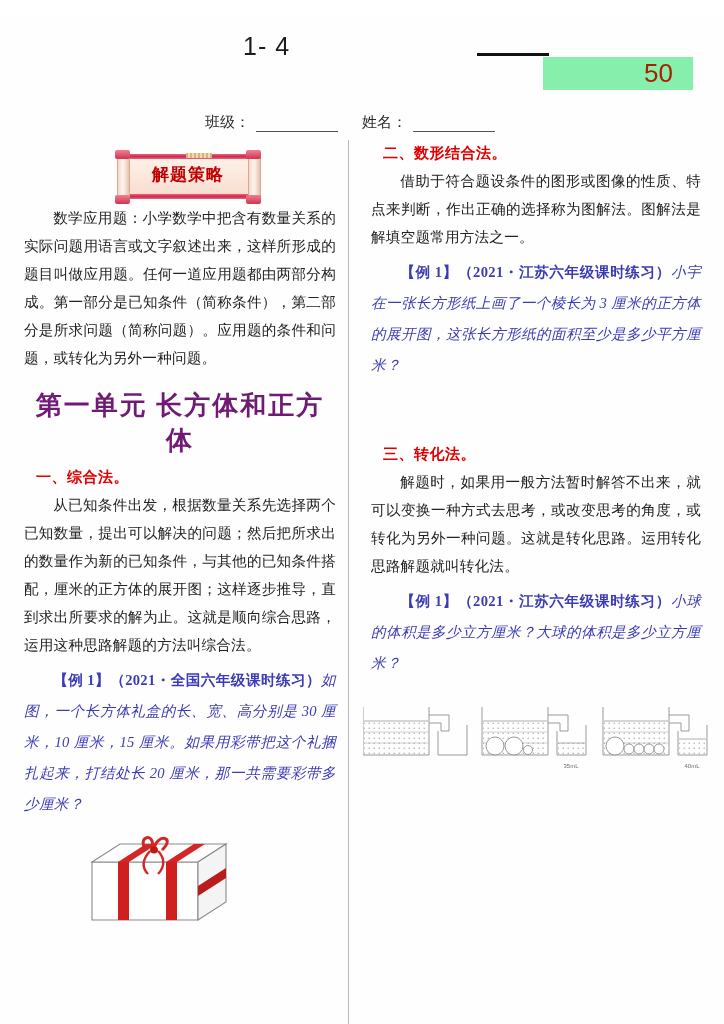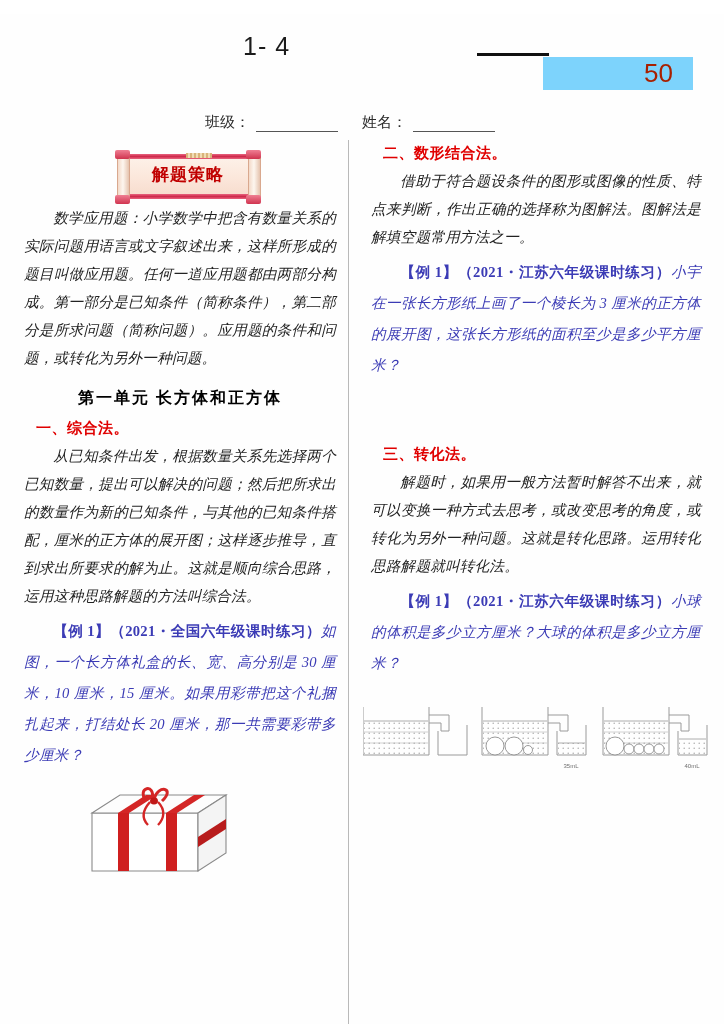--- a/index.html
+++ b/index.html
@@ -50,21 +50,21 @@
     width: 72px;
     height: 3px;
     background: #111111;
   }
   .page-number-chip {
     position: absolute;
     left: 543px;
     top: 25px;
     width: 150px;
     height: 33px;
-    background: #7dd3fc;
+    background: #86efac;
   }
   .page-number-chip span {
     position: absolute;
     right: 20px;
     top: 0px;
     font-family: "Liberation Sans", "DejaVu Sans", sans-serif;
     font-size: 26px;
     line-height: 33px;
     color: #a82000;
   }
@@ -180,27 +180,26 @@
   
   .body-para {
     font-family: "Liberation Serif", "DejaVu Serif", serif;
     font-size: 14.6px;
     line-height: 28px;
     color: #222222;
     text-align: justify;
     text-indent: 2em;
     margin: 0 0 2px 0;
     letter-spacing: 0.2px;
-    font-style: italic;
   }
   .unit-title {
     font-family: "Liberation Serif", "DejaVu Serif", serif;
-    font-size: 16px;
+    font-size: 26px;
     font-weight: bold;
-    color: #000000;
+    color: #701a75;
     text-align: center;
     letter-spacing: 2px;
     margin: 16px 0 10px 0;
   }
   .method-title {
     font-family: "Liberation Serif", "DejaVu Serif", serif;
     font-size: 15px;
     font-weight: bold;
     color: #e00000;
     margin: 2px 0 4px 12px;

